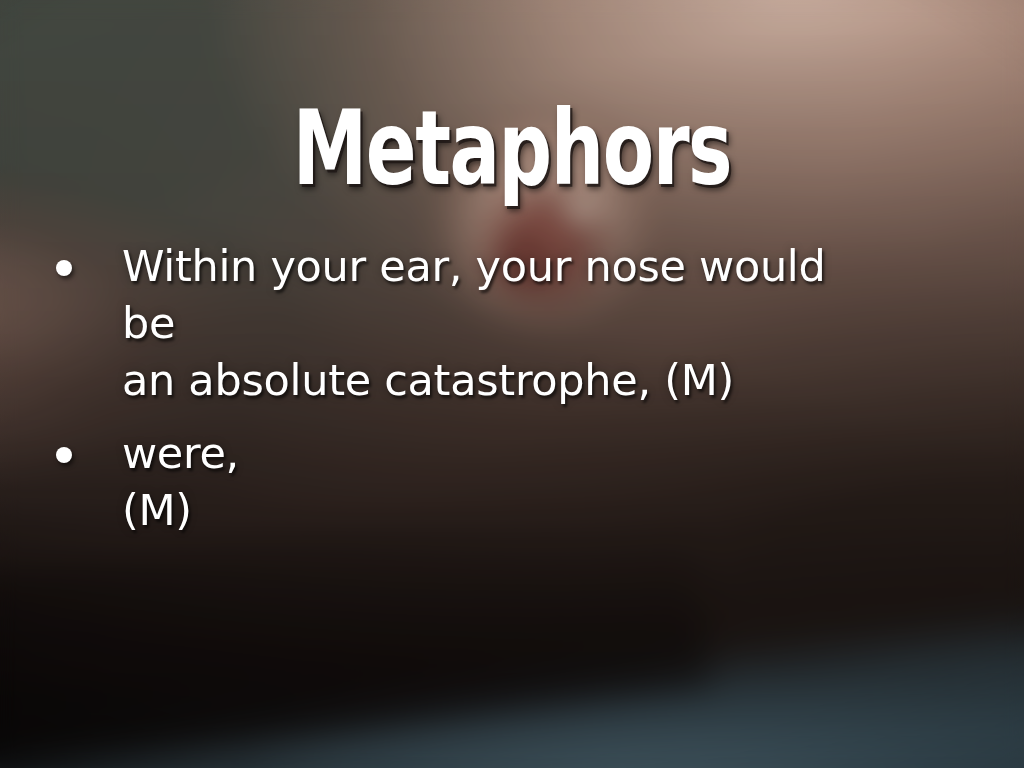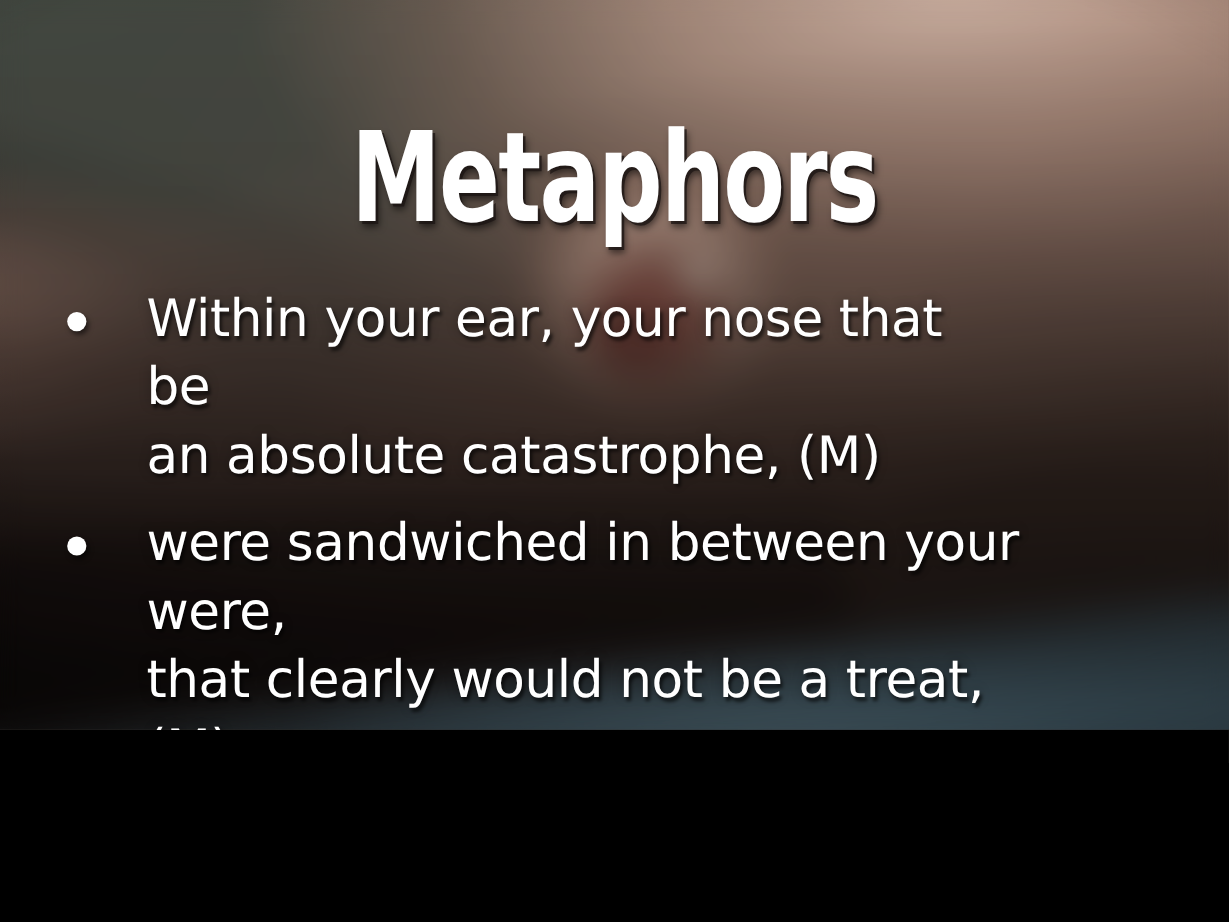--- a/index.html
+++ b/index.html
@@ -8,21 +8,21 @@
     padding: 0;
     background: #000;
   }
   body {
     font-family: "Liberation Sans", sans-serif;
   }
 
   .slide {
     position: relative;
     width: 1024px;
-    height: 608px;
+    height: 768px;
     overflow: hidden;
     background: #3b3632;
   }
 
   
   .photo {
     position: absolute;
     inset: 0;
     overflow: hidden;
     filter: blur(0px);
@@ -228,31 +228,29 @@
 
   <div class="content">
 
     <h1 class="slide-title">Metaphors</h1>
 
     <div class="bullet-list">
 
       <div class="bullet-item">
         <span class="bullet-dot"></span>
         <div class="bullet-text">
-          <span class="line">Within your ear, your nose that</span>
+          <span class="line">Within your ear, your nose would</span>
           <span class="line">be</span>
           <span class="line">an absolute catastrophe, (M)</span>
         </div>
       </div>
 
       <div class="bullet-item">
         <span class="bullet-dot"></span>
         <div class="bullet-text">
-          <span class="line">were sandwiched in between your</span>
           <span class="line">were,</span>
-          <span class="line">that clearly would not be a treat,</span>
           <span class="line">(M)</span>
         </div>
       </div>
 
     </div>
   </div>
 </div>
 
 </body></html>

